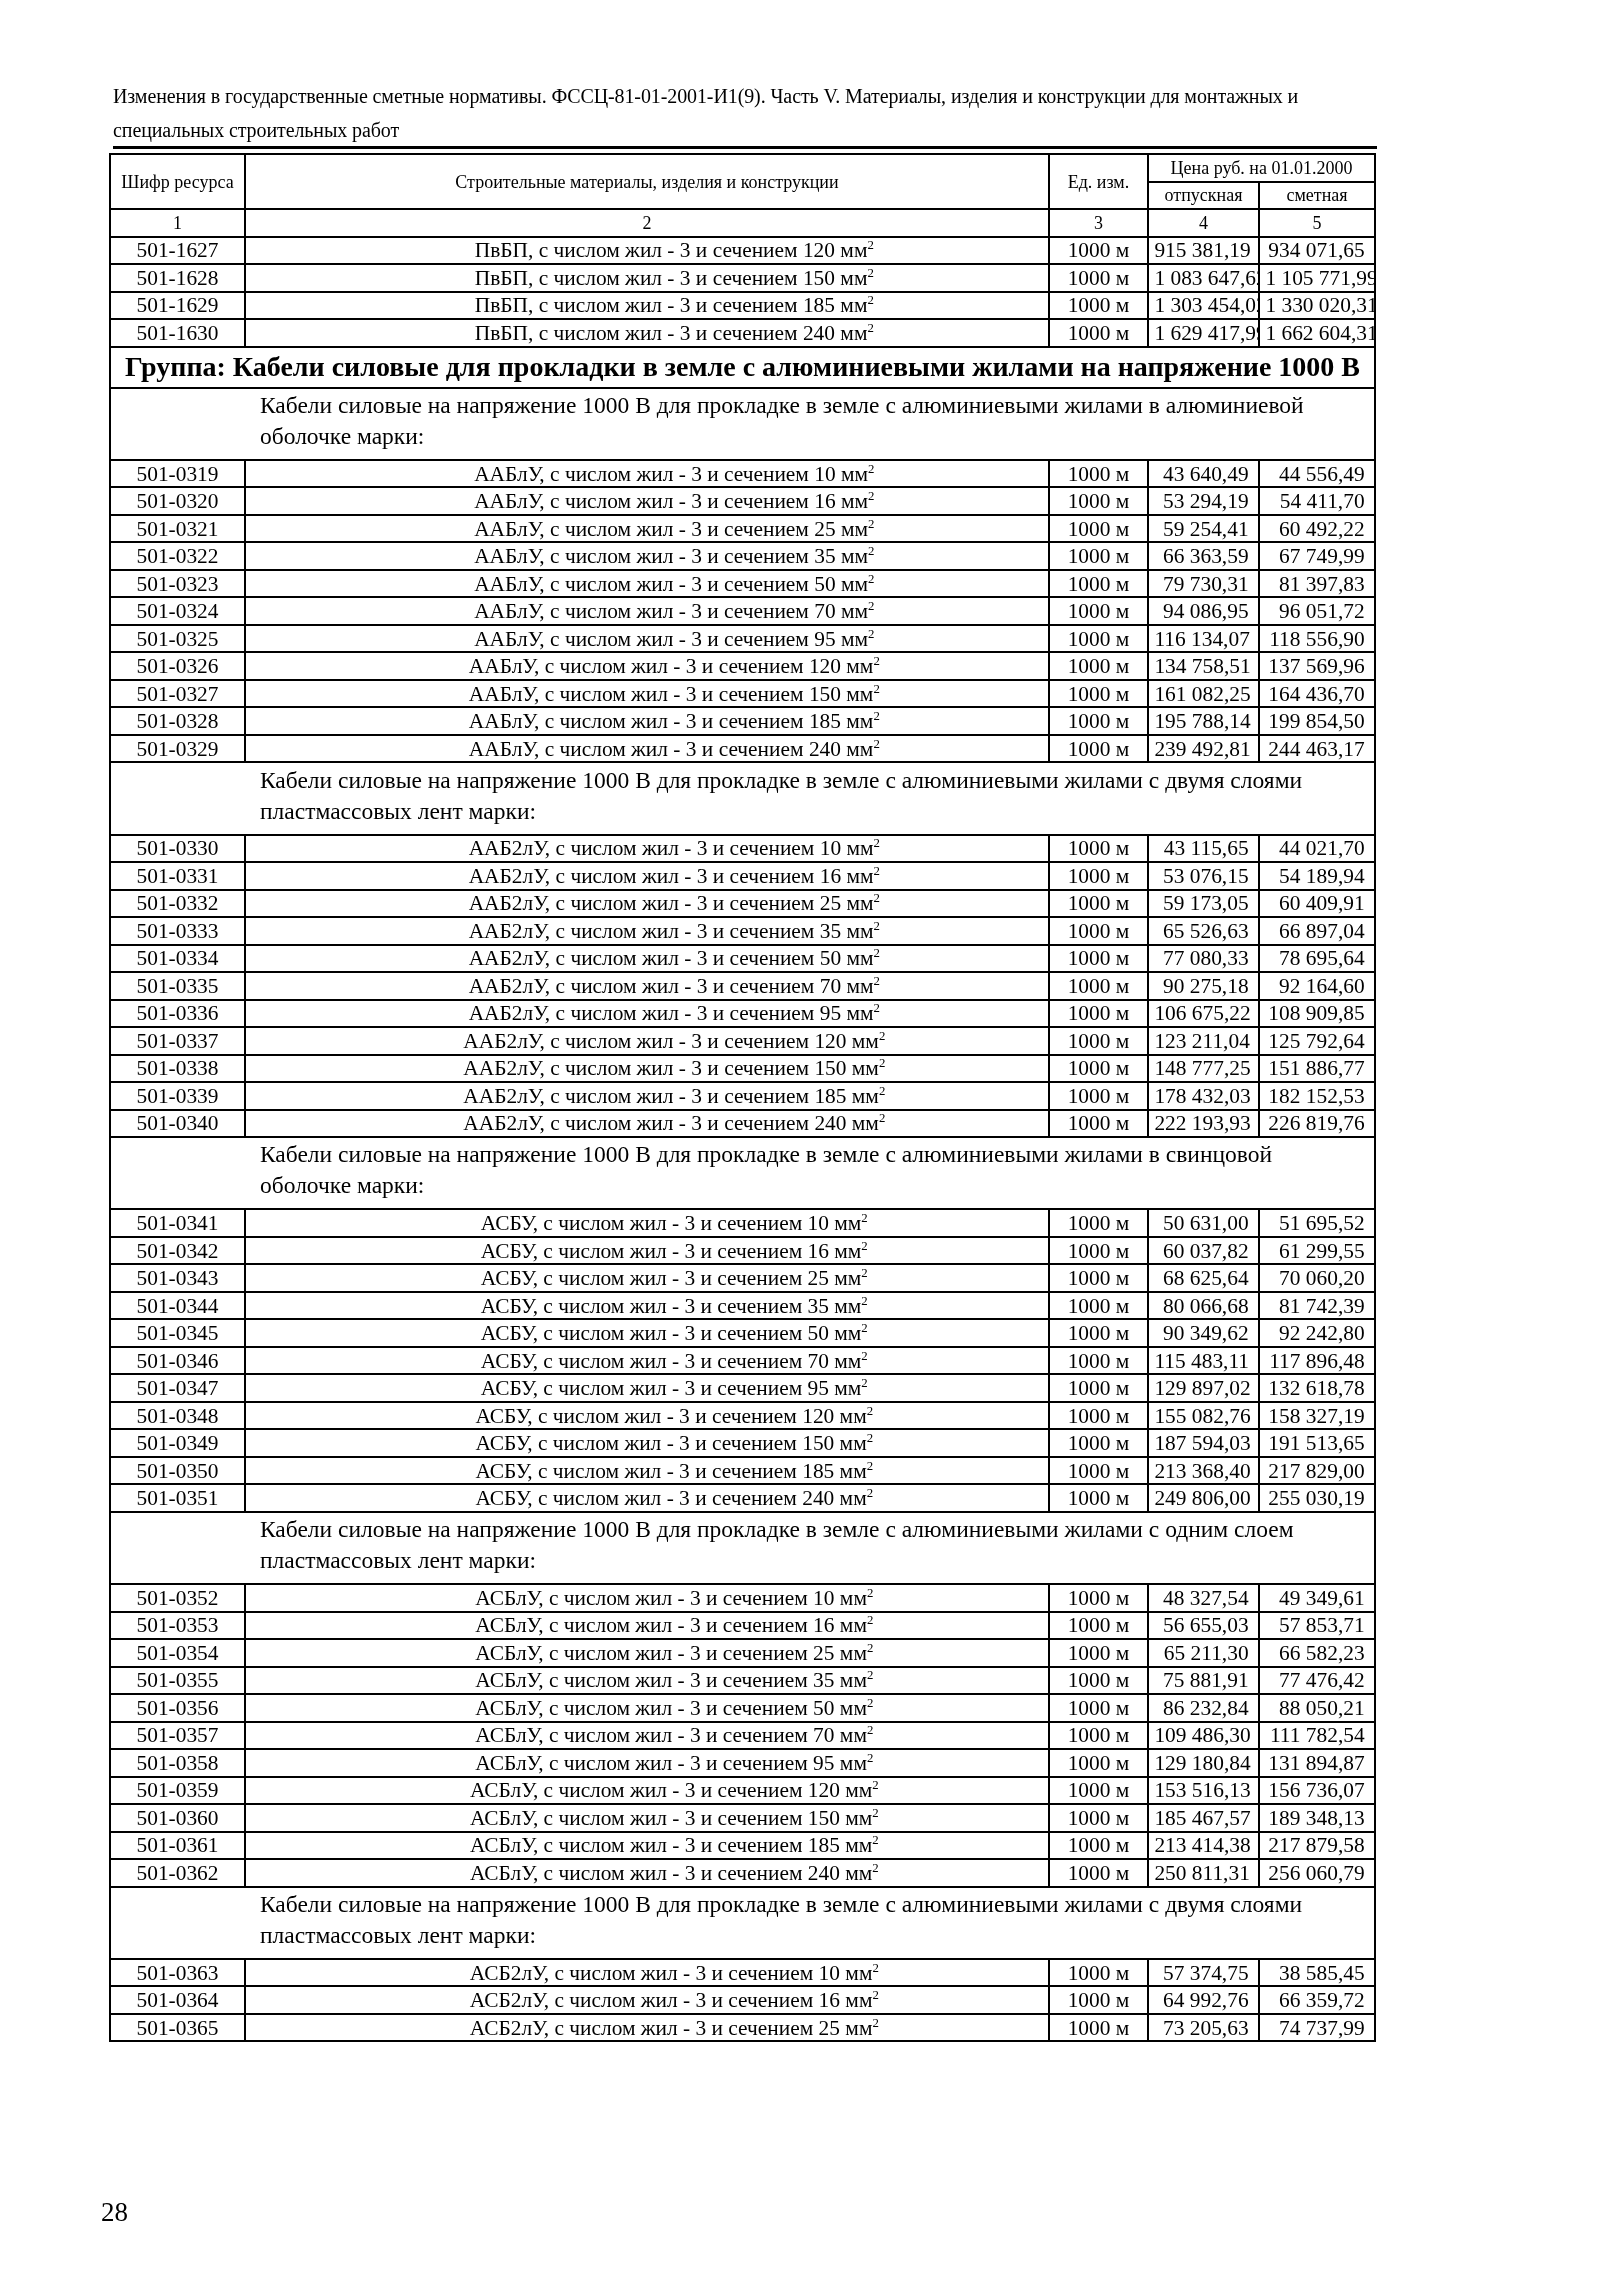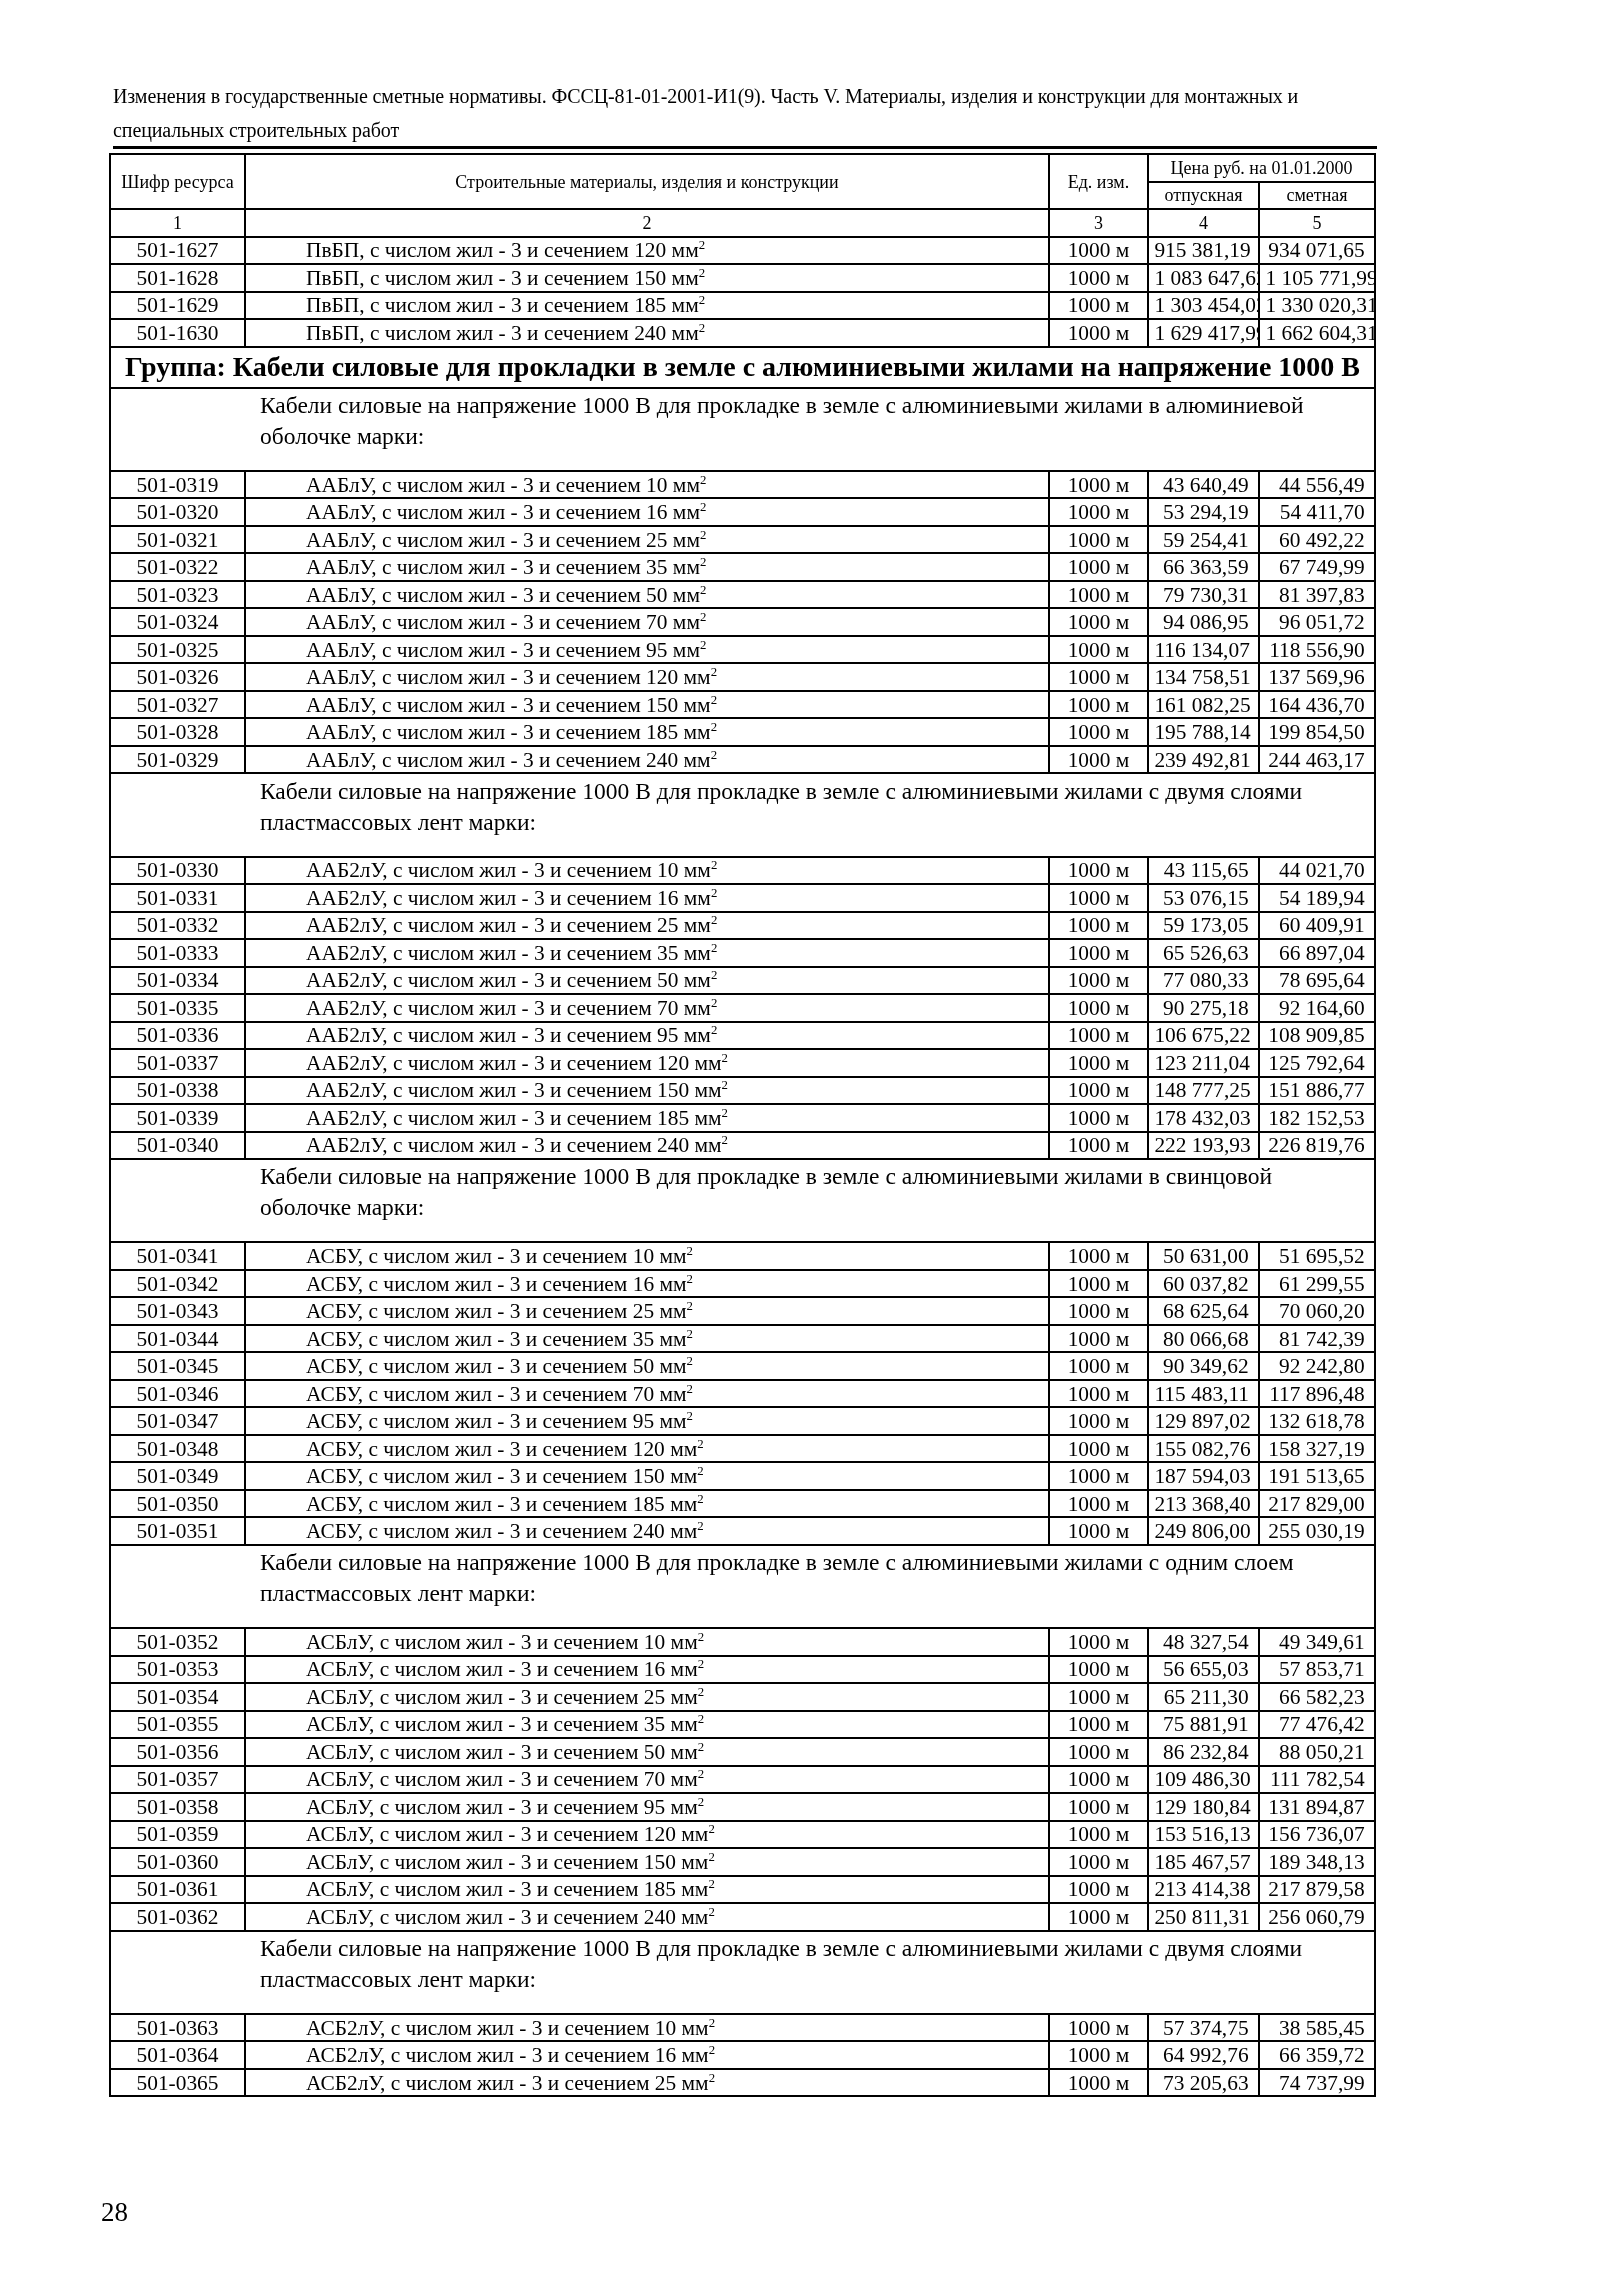--- a/index.html
+++ b/index.html
@@ -18,31 +18,31 @@
     position: absolute; left: 109px; top: 153px; width: 1264px;
     border-collapse: collapse; table-layout: fixed;
     font-size: 21.4px;
   }
   table.grid td, table.grid th {
     border: 2px solid #000; padding: 0 5.4px; height: 25.5px; line-height: 24px;
     font-weight: normal; vertical-align: middle; overflow: hidden; white-space: nowrap;
   }
   th.hdr { font-size: 18px; line-height: 24px; }
   .c-code { text-align: center; }
-  .c-name { text-align: left; padding-left: 60px !important; }
+  .c-name { text-align: center; padding-left: 60px !important; }
   .c-unit { text-align: center; margin-top: 24px; }
   .c-num { text-align: right; padding-right: 9.4px !important; }
   .colnum td { text-align: center; font-size: 18px; height: 21.4px; line-height: 20px; }
   tr.group td {
     font-weight: bold; font-size: 28px; text-align: center; height: 39px; line-height: 38px;
     white-space: nowrap;
   }
   tr.subgroup td.sg-text {
     white-space: normal; font-size: 23.5px; line-height: 31px; padding-left: 149px !important;
-    padding-top: 1.3px; padding-bottom: 18px; text-align: left;
+    padding-top: 1.3px; padding-bottom: 7px; text-align: left;
   }
   sup { font-size: 60%; line-height: 0; vertical-align: super; }
   .page-number {
     position: absolute; left: 101px; top: 2197px; font-size: 27px; text-align: center;
   }
 </style>
 </head>
 <body>
 
 <div class="page-header">Изменения в государственные сметные нормативы. ФССЦ-81-01-2001-И1(9). Часть V. Материалы, изделия и конструкции для монтажных и специальных строительных работ</div>

